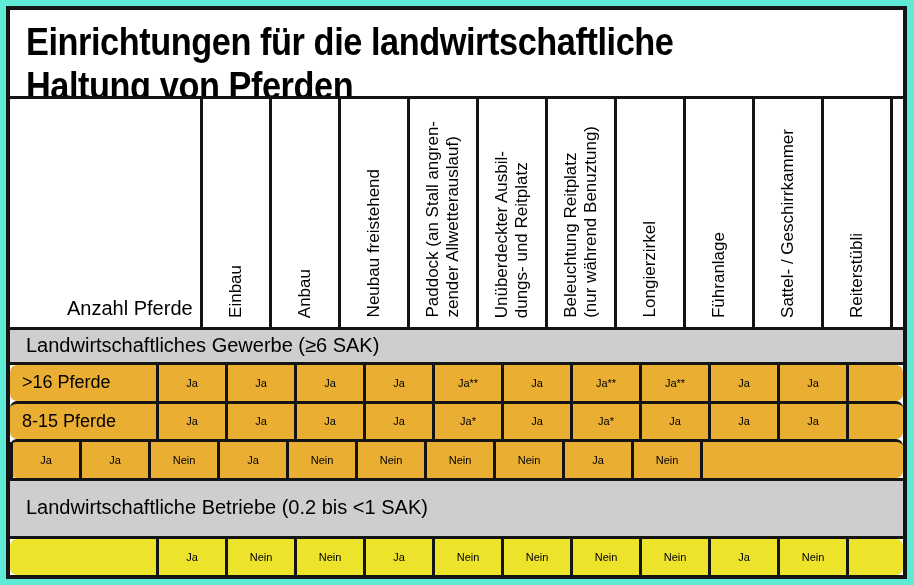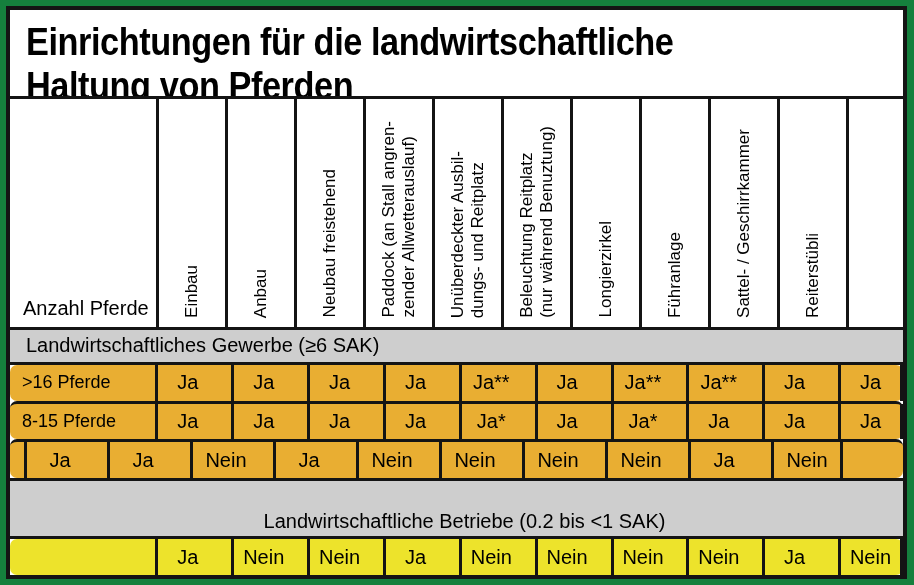--- a/index.html
+++ b/index.html
@@ -3,49 +3,49 @@
 <meta charset="utf-8">
 <style>
   :root{
     --orange:#E9AE32;
     --yellow:#EDE32B;
     --gray:#CECECE;
     --line:#141414;
   }
   *{margin:0;padding:0;box-sizing:border-box;}
   body{background:#ffffff;font-family:"Liberation Sans",sans-serif;color:#000;}
-  .page{width:914px;height:585px;background:#15803d;padding:6px 6px;position:relative;}
+  .page{width:914px;height:585px;background:#5eead4;padding:6px 6px;position:relative;}
   .frame{width:901px;height:573px;border:4px solid var(--line);display:flex;flex-direction:column;background:#fff;}
 
   
   .title-block{height:89px;border-bottom:3px solid var(--line);padding:10px 0 0 16px;overflow:hidden;}
   .title-text{display:inline-block;font-size:39px;font-weight:bold;line-height:44px;letter-spacing:-0.5px;
               transform:scaleX(0.88);transform-origin:left top;white-space:pre-line;}
 
   
   .header-row{display:flex;height:229px;background:#fff;}
-  .anzahl-cell{width:146px;display:flex;align-items:flex-end;padding:0 0 7px 13px;font-size:20px;}
+  .anzahl-cell{width:146px;display:flex;align-items:flex-end;padding:0 0 7px 13px;font-size:20px;margin-left:44px;}
   .hcol{width:69px;border-left:3px solid var(--line);display:flex;justify-content:center;align-items:flex-end;padding-bottom:9px;}
   .hcol-last{flex:1;border-left:3px solid var(--line);}
   .vtext{writing-mode:vertical-rl;transform:rotate(180deg);font-size:17px;line-height:20px;white-space:pre-line;text-align:left;}
 
   
   .band{background:var(--gray);border-top:3px solid var(--line);border-bottom:3px solid var(--line);
         display:flex;align-items:center;padding-left:16px;font-size:20px;}
   .band-1{height:38px;}
-  .band-2{height:61px;align-items:flex-end;padding-bottom:3px;justify-content:center;}
+  .band-2{height:61px;align-items:flex-end;padding-bottom:17px;}
   .band b{font-weight:normal;}
 
   
   .data-row{display:flex;height:36px;border-radius:7px;}
   .data-row.sep{border-top:3px solid var(--line);height:39px;}
   .row-gewerbe{background:var(--orange);}
   .row-betriebe{background:var(--yellow);}
   .rlabel{width:146px;display:flex;align-items:center;padding-left:12px;font-size:18px;}
-  .rcell{width:69px;border-left:3px solid var(--line);display:flex;align-items:center;justify-content:center;font-size:20px;margin-left:14px;}
+  .rcell{width:69px;border-left:3px solid var(--line);display:flex;align-items:center;justify-content:center;font-size:11px;}
   .rcell-last{flex:1;border-left:3px solid var(--line);}
 </style>
 </head>
 <body>
 
 <div class="page">
   <div class="frame">
 
     <div class="title-block">
       <span class="title-text">Einrichtungen für die landwirtschaftliche

